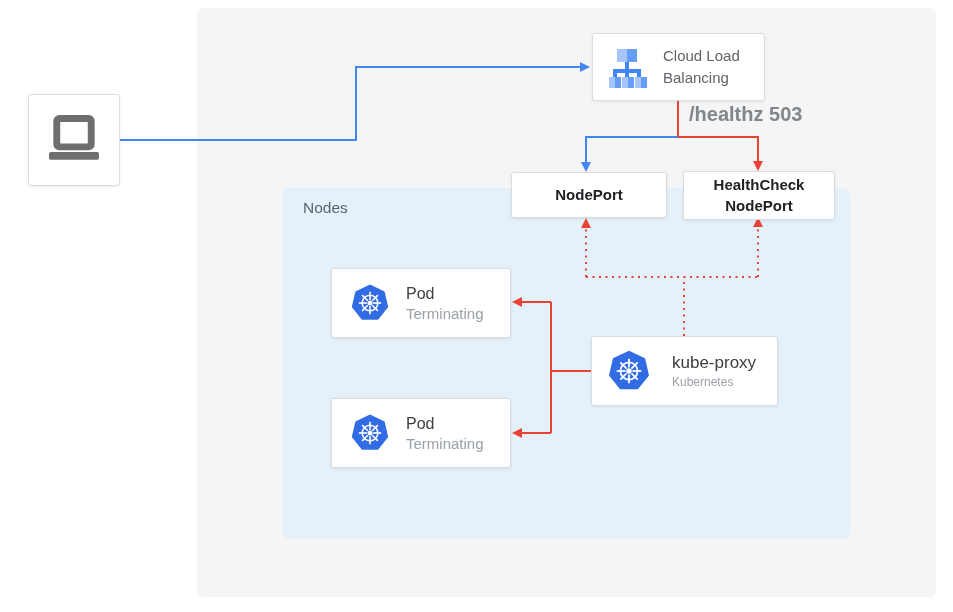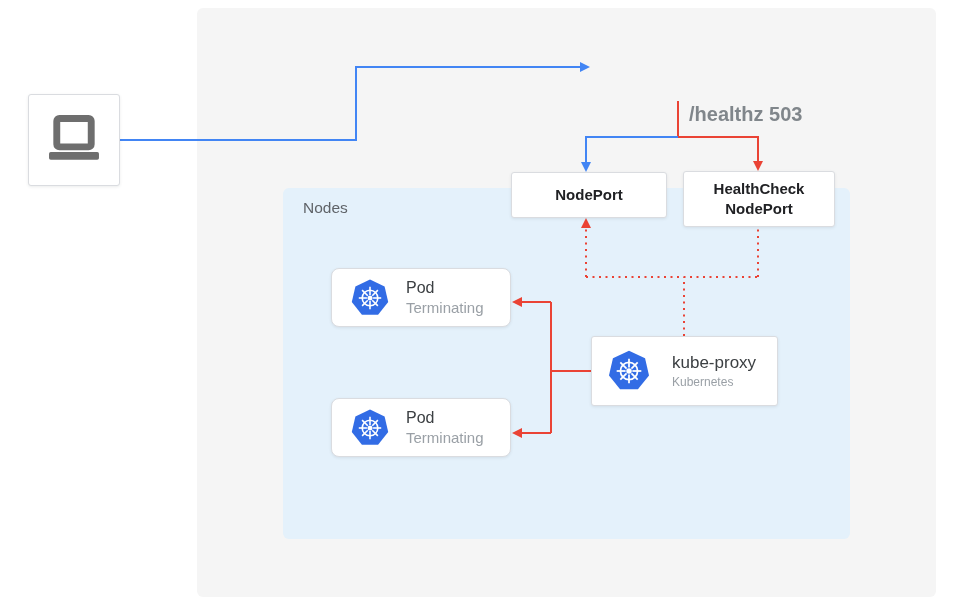--- a/index.html
+++ b/index.html
@@ -37,24 +37,24 @@
   .box{
     position:absolute;background:#fff;border:1px solid var(--box-border);
     border-radius:3px;box-shadow:0 1px 3px rgba(60,64,67,.10);
     display:flex;align-items:center;box-sizing:border-box;
   }
   .box-client{left:28px;top:94px;width:92px;height:92px;justify-content:center;}
   .box-clb{left:592px;top:33px;width:173px;height:68px;padding-left:10px;gap:12px;}
   .clb-label{font-size:15px;color:var(--text-gray);line-height:1.45;width:86px;}
   .box-port{justify-content:center;text-align:center;}
   .box-nodeport{left:511px;top:172px;width:156px;height:46px;}
-  .box-healthcheck{left:683px;top:171px;width:152px;height:56px;}
+  .box-healthcheck{left:683px;top:171px;width:152px;height:49px;}
   .port-label{font-size:15px;font-weight:bold;color:var(--text-dark);line-height:1.35;}
   .box-healthcheck .port-label{width:110px;}
-  .box-pod{left:331px;width:180px;height:59px;padding-left:18px;gap:16px;border-radius:8px;}
+  .box-pod{left:331px;width:180px;height:70px;padding-left:18px;gap:16px;}
   .box-pod-top{top:268px;}
   .box-pod-bottom{top:398px;}
   .box-kubeproxy{left:591px;top:336px;width:187px;height:70px;padding-left:15px;gap:21px;}
   .stack{display:flex;flex-direction:column;gap:2px;}
   .t-title{font-size:16px;color:#3C4043;}
   .t-sub{font-size:15px;color:var(--text-light-gray);}
   .kp-title{font-size:17px;color:#3C4043;}
   .kp-sub{font-size:12px;color:var(--text-light-gray);}
   .healthz-label{
     position:absolute;left:689px;top:103px;font-size:20px;font-weight:bold;
@@ -104,20 +104,38 @@
 
   <div class="healthz-label">/healthz 503</div>
 
   <div class="box box-client">
     <svg class="icon" width="62" height="56" viewBox="0 0 72 64">
       <rect x="16" y="7" width="40" height="33" rx="3" fill="none" stroke="var(--laptop-gray)" stroke-width="8"></rect>
       <rect x="7" y="46" width="58" height="9" rx="2" fill="var(--laptop-gray)"></rect>
     </svg>
   </div>
 
+  <div class="box box-clb">
+    <svg class="icon" width="48" height="48" viewBox="0 0 48 48">
+      <rect x="14" y="6" width="10" height="13" fill="var(--icon-blue-light)"></rect>
+      <rect x="24" y="6" width="10" height="13" fill="var(--icon-blue-medium)"></rect>
+      <rect x="22" y="19" width="4" height="7" fill="var(--icon-blue-core)"></rect>
+      <rect x="10" y="26" width="28" height="4" fill="var(--icon-blue-core)"></rect>
+      <rect x="10" y="30" width="4" height="4" fill="var(--icon-blue-core)"></rect>
+      <rect x="22" y="30" width="4" height="4" fill="var(--icon-blue-core)"></rect>
+      <rect x="34" y="30" width="4" height="4" fill="var(--icon-blue-core)"></rect>
+      <rect x="6" y="34" width="6" height="11" fill="var(--icon-blue-light)"></rect>
+      <rect x="12" y="34" width="6" height="11" fill="var(--icon-blue-medium)"></rect>
+      <rect x="19" y="34" width="6" height="11" fill="var(--icon-blue-light)"></rect>
+      <rect x="25" y="34" width="6" height="11" fill="var(--icon-blue-medium)"></rect>
+      <rect x="32" y="34" width="6" height="11" fill="var(--icon-blue-light)"></rect>
+      <rect x="38" y="34" width="6" height="11" fill="var(--icon-blue-medium)"></rect>
+    </svg>
+    <div class="clb-label">Cloud Load Balancing</div>
+  </div>
 
   <div class="box box-port box-nodeport">
     <div class="port-label">NodePort</div>
   </div>
 
   <div class="box box-port box-healthcheck">
     <div class="port-label">HealthCheck NodePort</div>
   </div>
 
   <div class="box box-pod box-pod-top">

